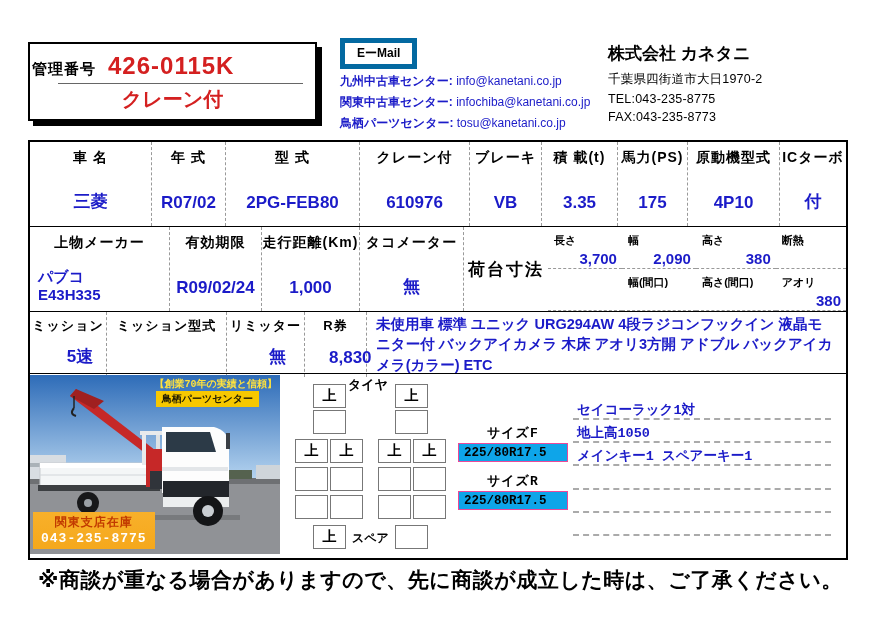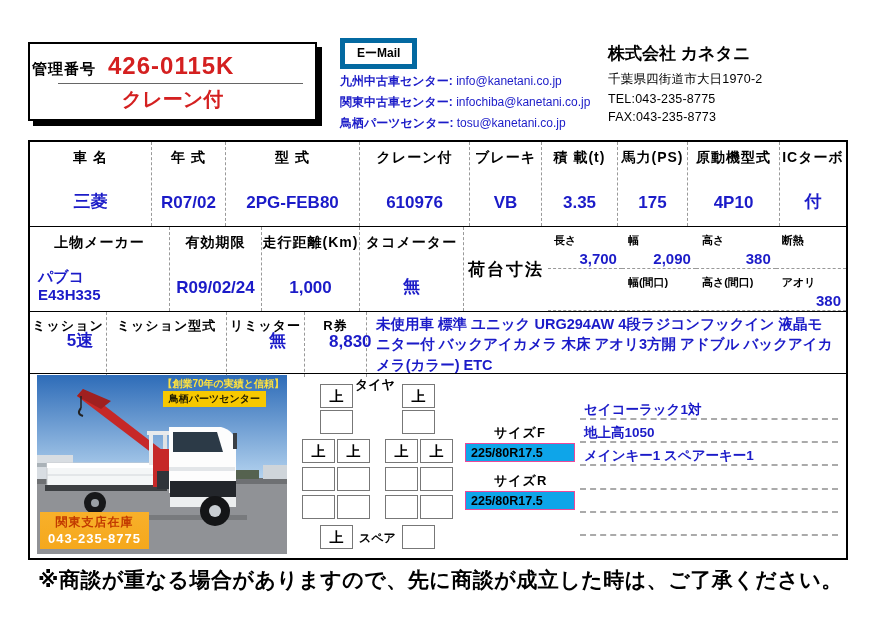--- a/index.html
+++ b/index.html
@@ -32,36 +32,36 @@
   .main-table{position:absolute;left:28px;top:140px;width:820px;height:420px;border:2px solid var(--border_black);background:#fff;}
   .t-row{position:absolute;left:0;width:816px;border-bottom:1px solid var(--border_black);display:grid;}
   .row1{top:0;height:85px;grid-template-columns:122px 74px 134px 110px 72px 76px 70px 92px auto;}
   .row2{top:85px;height:85px;grid-template-columns:140px 92px 98px 104px auto;}
   .row3{top:170px;height:62px;grid-template-columns:77px 120px 78px 62px auto;}
   .cell{position:relative;border-right:1px dashed var(--dash_gray);text-align:center;}
   .cell:last-child{border-right:none;}
   .cell .lbl{font-size:14px;font-weight:bold;padding-top:7px;letter-spacing:1px;white-space:nowrap;}
   .row3 .cell .lbl{padding-top:5px;font-size:13px;}
   .cell .val{position:absolute;bottom:13px;left:0;width:100%;font-size:17px;font-weight:bold;color:var(--value_blue);}
-  .row3 .cell .val{bottom:25px;padding-left:24px;}
+  .row3 .cell .val{bottom:9px;padding-left:24px;}
   .cell .val.two-line{text-align:left;padding-left:8px;bottom:7px;font-size:15px;line-height:1.2;}
 
   
   .cargo-group{display:flex;border-right:none;}
   .cargo-title{width:84px;display:flex;align-items:center;justify-content:center;font-size:17px;font-weight:bold;letter-spacing:2px;}
   .cargo-grid{flex:1;display:grid;grid-template-columns:1fr 1fr 1.08fr .95fr;grid-template-rows:1fr 1fr;padding-right:0;}
   .dim-cell{position:relative;border-bottom:1px dashed var(--dash_gray);padding:3px 4px 0 6px;text-align:left;}
   .dim-cell .dlbl{font-size:11px;font-weight:bold;white-space:nowrap;}
   .dim-cell .dval{position:absolute;right:5px;bottom:1px;font-size:15px;font-weight:bold;color:var(--value_blue);}
 
   .equip-cell{display:flex;align-items:center;text-align:left;padding:2px 10px 2px 9px;}
   .equip-text{font-size:14.5px;font-weight:bold;color:var(--value_blue);line-height:1.4;}
 
   
-  .photo-row{position:absolute;left:7px;top:233px;width:748px;height:183px;}
+  .photo-row{position:absolute;left:0;top:233px;width:748px;height:183px;font-family:Liberation Mono, monospace;}
   .photo{position:absolute;left:0;top:0;width:250px;height:179px;overflow:hidden;}
   .banner-top{position:absolute;right:3px;top:2px;color:#ffe23e;font-size:10px;font-weight:bold;white-space:nowrap;}
   .banner-sub{position:absolute;right:21px;top:16px;background:var(--banner_yellow);color:#262000;font-size:10px;font-weight:bold;padding:1px 6px;white-space:nowrap;}
   .stock-box{position:absolute;left:3px;bottom:5px;background:linear-gradient(#f8b02a,var(--stock_orange));padding:2px 8px 3px;text-align:center;}
   .stock-label{color:var(--stock_red);font-size:12px;font-weight:bold;letter-spacing:1px;}
   .stock-tel{color:#fff;font-size:13px;font-weight:bold;letter-spacing:1px;}
 
   .tire-title{position:absolute;left:318px;top:1px;font-size:13px;font-weight:bold;}
   .tbox{position:absolute;width:33px;height:24px;border:1px solid #777;background:#fff;
     font-size:14px;font-weight:bold;text-align:center;line-height:23px;}

